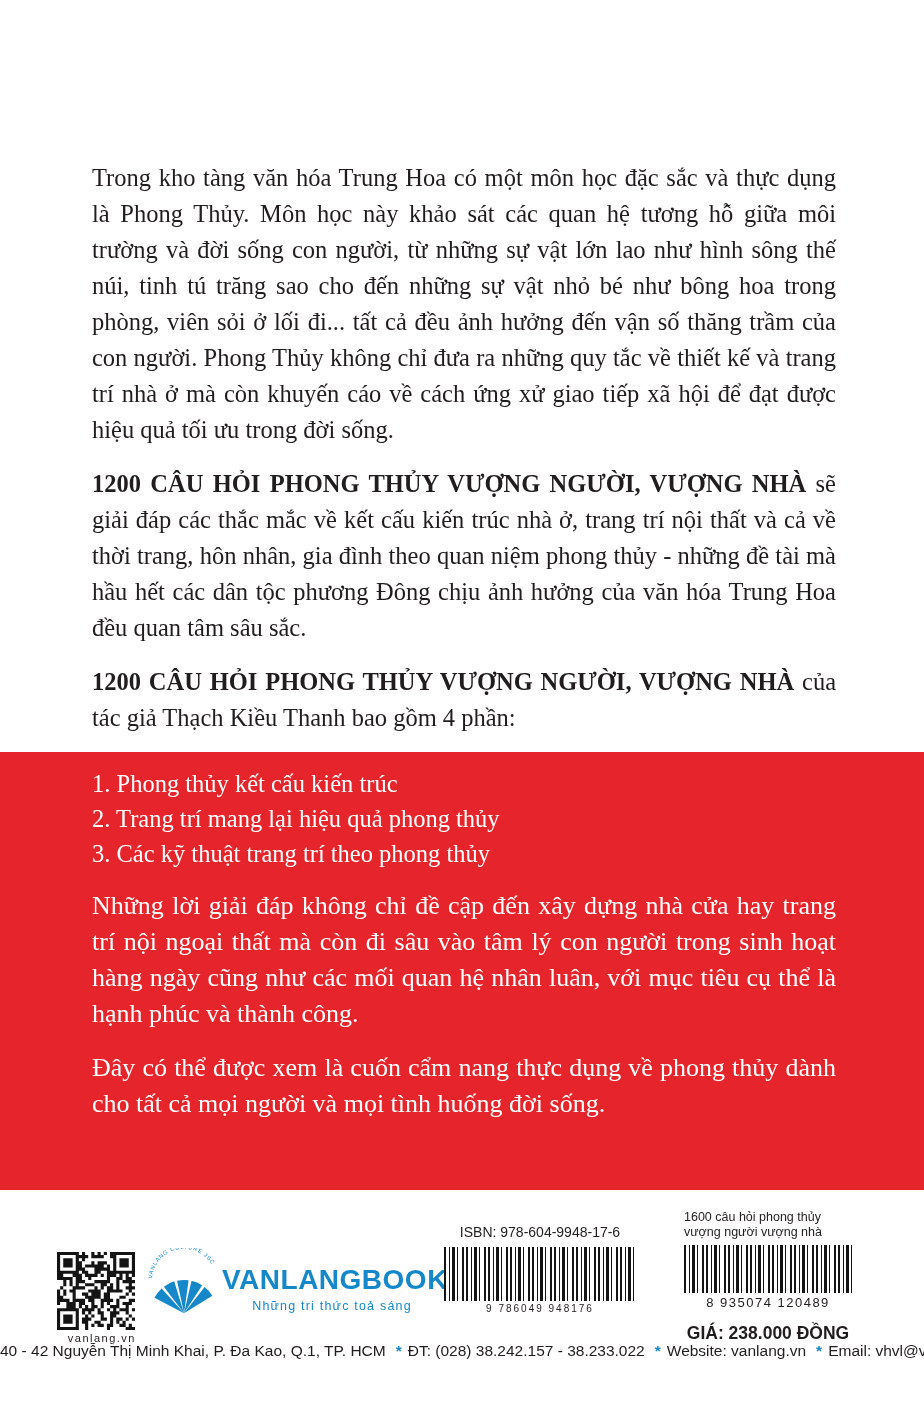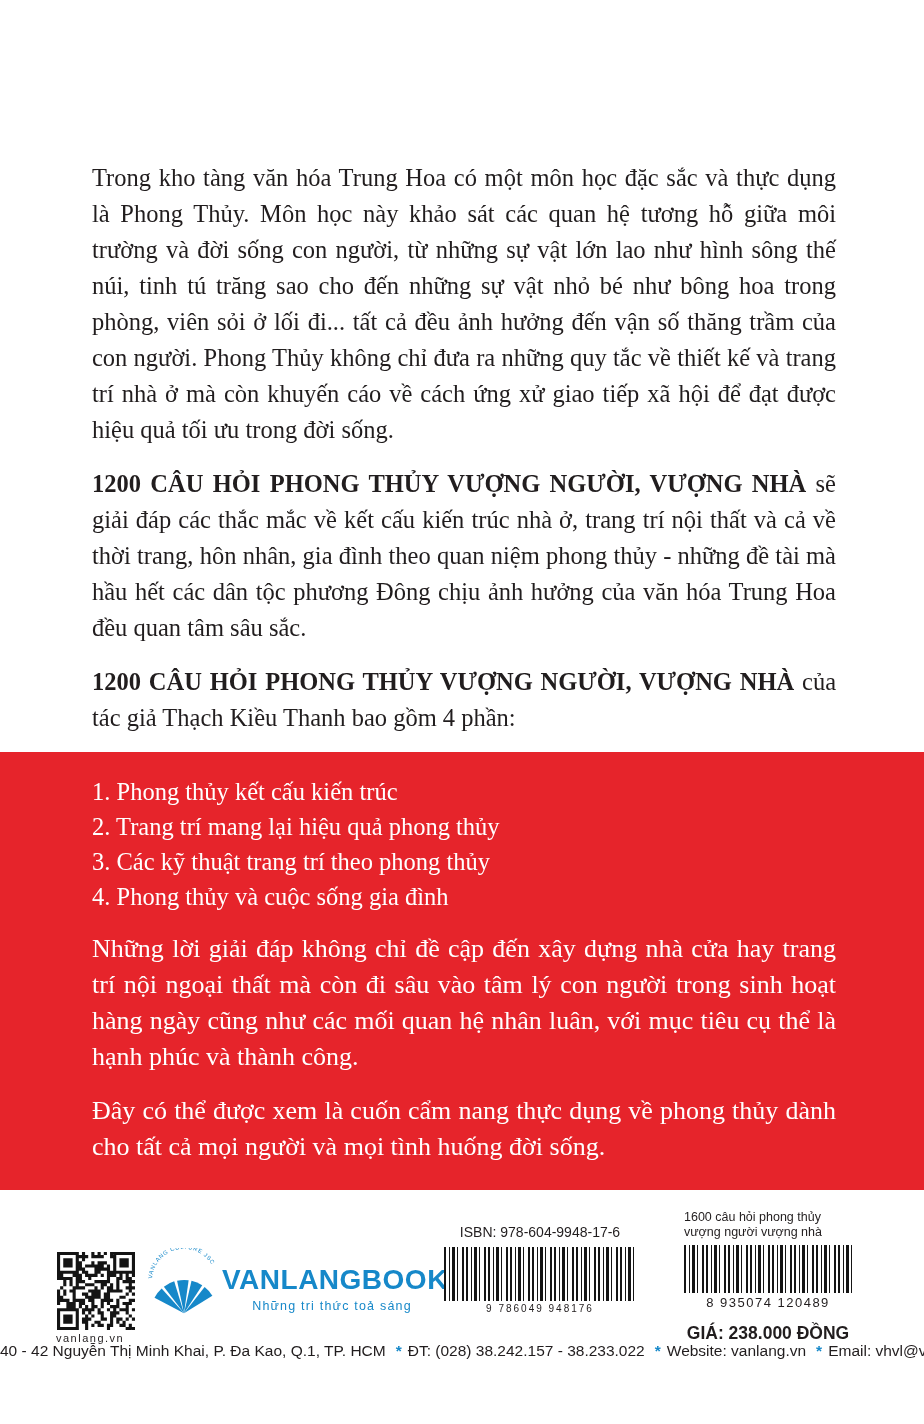--- a/index.html
+++ b/index.html
@@ -7,28 +7,28 @@
   .page{position:relative;width:924px;height:1424px;background:#ffffff;
         font-family:"Liberation Serif",serif;color:#211d1e;overflow:hidden;margin:0 auto}
 
   
   .intro{position:absolute;top:160px;left:92px;width:744px}
   .intro p{margin:0 0 18px;font-size:24.5px;line-height:36px;text-align:justify}
   .intro b{font-weight:bold}
 
   
   .red-band{position:absolute;left:0;top:752px;width:924px;height:438px;background:#e6242b;color:#ffffff}
-  .red-inner{padding:22px 88px 0 92px}
+  .red-inner{padding:14px 88px 0 92px}
   .parts{list-style:none;margin:0 0 17px;padding:0;font-size:24.5px;line-height:35px}
   .red-inner p{margin:13px 0 18px;font-size:26px;line-height:36px;text-align:justify}
 
   
   .footer{position:absolute;left:0;top:1190px;width:924px;height:234px;background:#fff;
           font-family:"Liberation Sans",sans-serif;color:#211d1e}
-  .qr-block{position:absolute;left:56px;top:62px;width:80px;text-align:left}
+  .qr-block{position:absolute;left:56px;top:62px;width:80px;text-align:right}
   .qr-block svg{width:78px;height:78px;display:block;margin:0 auto}
   .qr-caption{font-size:11px;letter-spacing:1.5px;margin-top:2px}
 
   .logo-block{position:absolute;left:146px;top:58px;width:76px;height:76px}
   .logo-block svg{width:76px;height:76px;display:block}
 
   .brand{position:absolute;left:222px;top:74px;width:220px;text-align:center;color:#1688c9}
   .brand-name{font-size:28px;font-weight:bold;letter-spacing:.5px;white-space:nowrap}
   .brand-name sup{font-size:11px;vertical-align:super}
   .brand-tagline{font-size:12.5px;margin-top:3px;letter-spacing:1.2px}
@@ -61,21 +61,20 @@
     <p><b>1200 CÂU HỎI PHONG THỦY VƯỢNG NGƯỜI, VƯỢNG NHÀ</b><span> sẽ giải đáp các thắc mắc về kết cấu kiến trúc nhà ở, trang trí nội thất và cả về thời trang, hôn nhân, gia đình theo quan niệm phong thủy - những đề tài mà hầu hết các dân tộc phương Đông chịu ảnh hưởng của văn hóa Trung Hoa đều quan tâm sâu sắc.</span></p>
     <p><b>1200 CÂU HỎI PHONG THỦY VƯỢNG NGƯỜI, VƯỢNG NHÀ</b><span> của tác giả Thạch Kiều Thanh bao gồm 4 phần:</span></p>
   </div>
 
   <div class="red-band">
     <div class="red-inner">
       <ul class="parts">
         <li>1. Phong thủy kết cấu kiến trúc</li>
         <li>2. Trang trí mang lại hiệu quả phong thủy</li>
         <li>3. Các kỹ thuật trang trí theo phong thủy</li>
-        <li>4. Phong thủy và cuộc sống gia đình</li>
       </ul>
       <p>Những lời giải đáp không chỉ đề cập đến xây dựng nhà cửa hay trang trí nội ngoại thất mà còn đi sâu vào tâm lý con người trong sinh hoạt hàng ngày cũng như các mối quan hệ nhân luân, với mục tiêu cụ thể là hạnh phúc và thành công.</p>
       <p>Đây có thể được xem là cuốn cẩm nang thực dụng về phong thủy dành cho tất cả mọi người và mọi tình huống đời sống.</p>
     </div>
   </div>
 
   <div class="footer">
 
     <div class="qr-block">
       <svg viewBox="0 0 100 100" aria-hidden="true">

